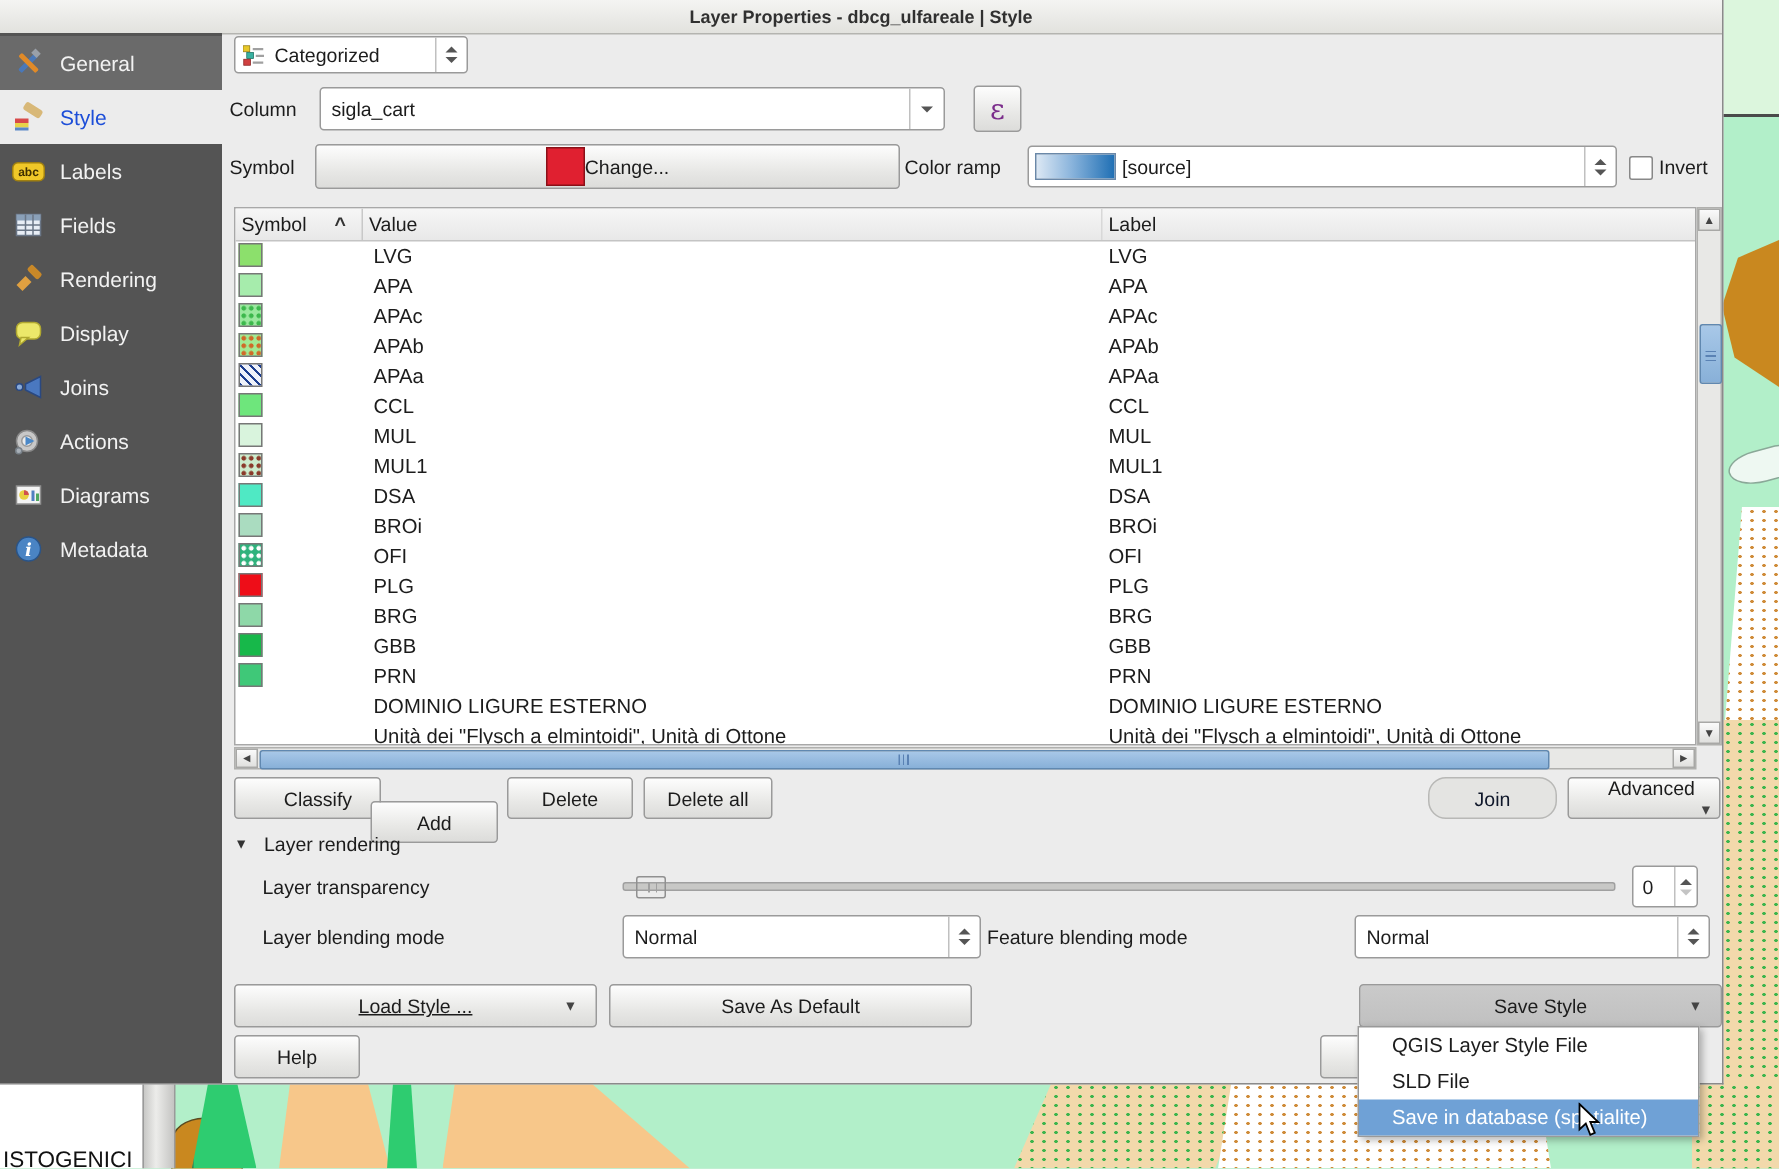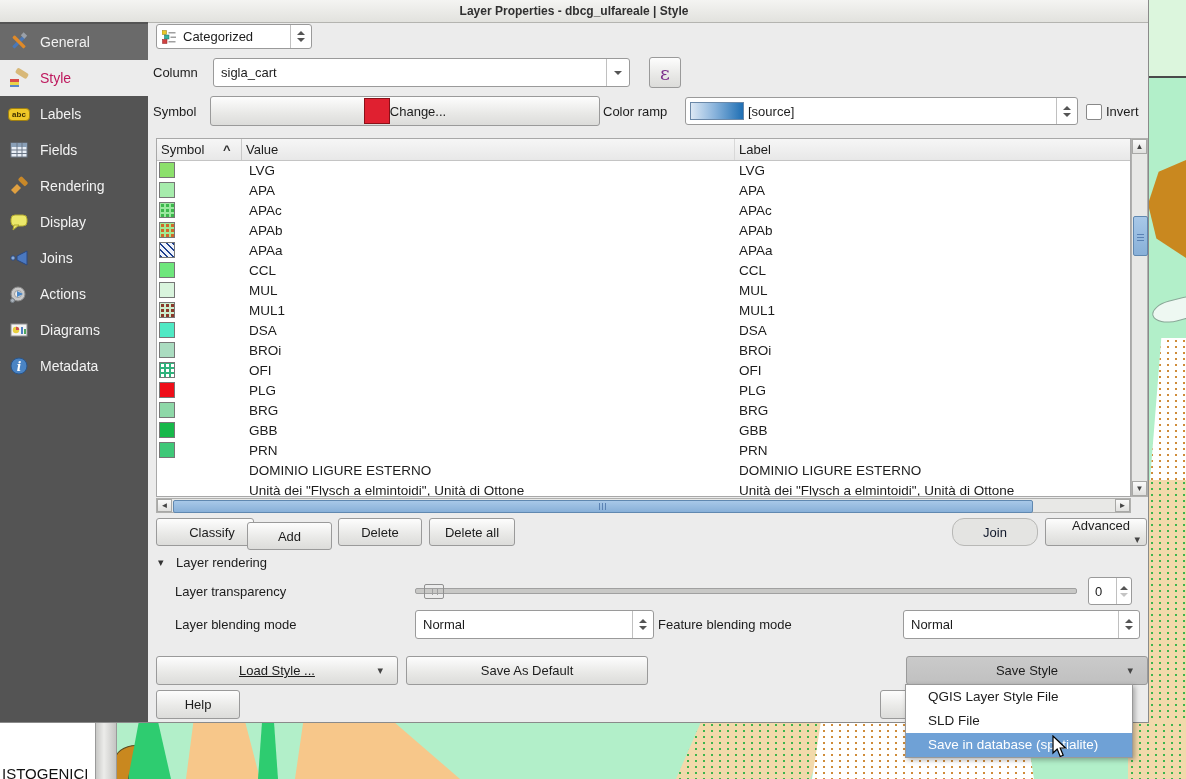--- a/index.html
+++ b/index.html
@@ -16,21 +16,21 @@
   
   #dialog{position:absolute;left:0;top:0;width:1148px;height:722px;background:#ececec;
     border-right:1px solid #8a8a8a;border-bottom:1px solid #8a8a8a;z-index:1;}
   #titlebar{position:absolute;left:0;top:0;width:100%;height:22px;background:linear-gradient(#f4f4f2,#e2e2de);
     border-bottom:1px solid #b4b4b0;text-align:center;font-weight:bold;font-size:12px;line-height:22px;color:#303030;}
 
   
   #sidebar{position:absolute;left:0;top:22px;width:148px;height:700px;background:#545454;}
   .side-item{height:36px;display:flex;align-items:center;gap:10px;padding-left:8px;color:#f2f2f2;font-size:14px;cursor:default;}
   .side-item.first{background:#6a6a6a;}
-  .side-item.selected{background:#ececec;color:#be185d;}
+  .side-item.selected{background:#ececec;color:#1d4ed8;}
   .side-icon{width:22px;height:22px;display:inline-flex;align-items:center;justify-content:center;flex:0 0 22px;}
 
   
   .btn{background:linear-gradient(#fdfdfd,#e8e8e6 60%,#dcdcda);border:1px solid #9a9a9a;border-radius:3px;
     display:flex;align-items:center;justify-content:center;font-size:13px;color:#1c1c1c;}
   .btn.pressed{background:linear-gradient(#cacaca,#c0c0c0);}
   .btn.disabled{background:#e4e4e2;color:#0f172a;border-color:#b8b8b6;border-radius:12px;}
   .combo{background:#fff;border:1px solid #9a9a9a;border-radius:3px;display:flex;align-items:center;}
   .spinner{width:20px;align-self:stretch;border-left:1px solid #c0c0c0;display:flex;flex-direction:column;align-items:center;justify-content:center;gap:3px;}
   .tri-up{width:0;height:0;border-left:4px solid transparent;border-right:4px solid transparent;border-bottom:4px solid #555;}
@@ -393,21 +393,21 @@
     <div class="sb-btn" style="left:0;top:0;width:15px;height:15px;">▲</div>
     <div class="sb-thumb" style="left:1px;top:77px;width:13px;height:38px;">
       <span style="position:absolute;top:50%;left:3px;width:7px;height:9px;margin-top:-4px;background:repeating-linear-gradient(0deg,#5a82b4 0 1px,transparent 1px 3px);"></span>
     </div>
     <div class="sb-btn" style="left:0;bottom:0;width:15px;height:15px;">▼</div>
   </div>
 
   <div class="btn abs" style="left:156px;top:518px;width:82px;height:26px;padding-left:14px;">
       <span>Classify</span>
     </div>
-  <div class="btn abs" style="left:247px;top:522px;width:83px;height:26px;">
+  <div class="btn abs" style="left:247px;top:534px;width:83px;height:26px;">
       <span>Add</span>
     </div>
   <div class="btn abs" style="left:338px;top:518px;width:82px;height:26px;">
       <span>Delete</span>
     </div>
   <div class="btn abs" style="left:429px;top:518px;width:84px;height:26px;text-align:right;">
       <span>Delete all</span>
     </div>
   <div class="btn abs disabled" style="left:952px;top:518px;width:84px;height:26px;">
       <span>Join</span>

